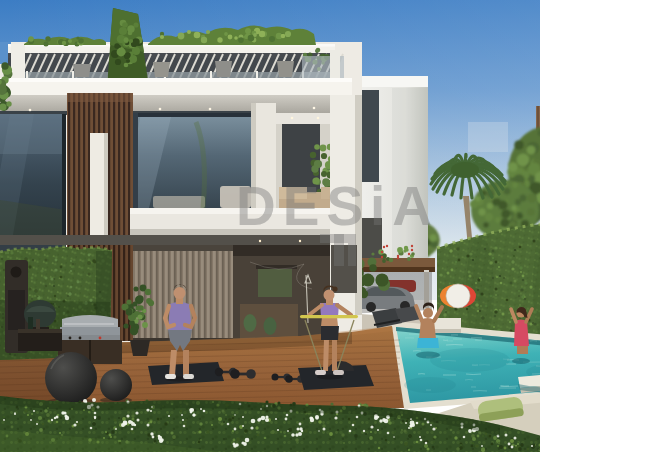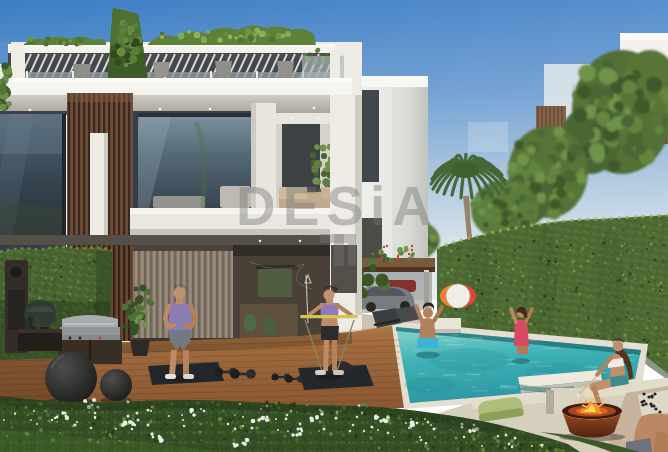--- a/index.html
+++ b/index.html
@@ -1,14 +1,14 @@
 <!DOCTYPE html>
 <html><head><meta charset="utf-8"><style>
 html,body{margin:0;padding:0;background:#fff;font-family:"Liberation Sans",sans-serif;}
-#scene{width:668px;height:452px;overflow:hidden;position:relative;}
+#scene{width:540px;height:452px;overflow:hidden;position:relative;}
 </style></head>
 <body>
 <div id="scene"><svg width="668" height="452" viewBox="0 0 668 452">
 <defs>
 <linearGradient id="sky" x1="0" y1="0" x2="0" y2="1">
  <stop offset="0" stop-color="#3c7dc4"></stop>
  <stop offset="0.3" stop-color="#6598cf"></stop>
  <stop offset="0.58" stop-color="#a3c0dc"></stop>
  <stop offset="0.8" stop-color="#d2dfe9"></stop>
  <stop offset="1" stop-color="#e8edf0"></stop>

